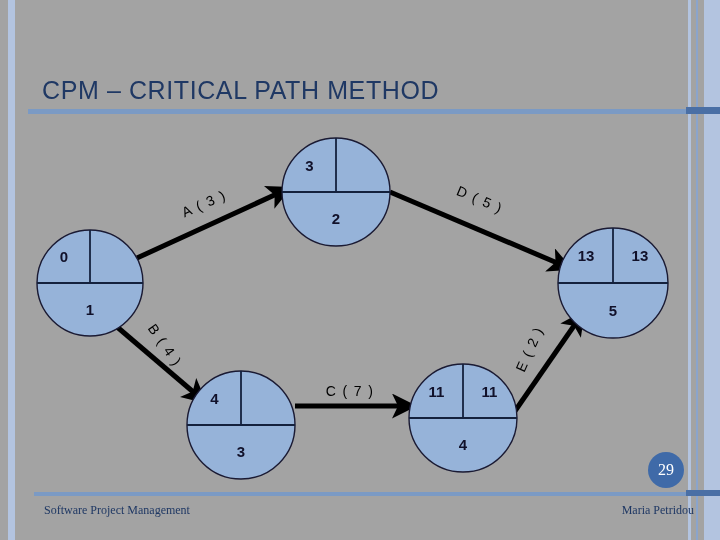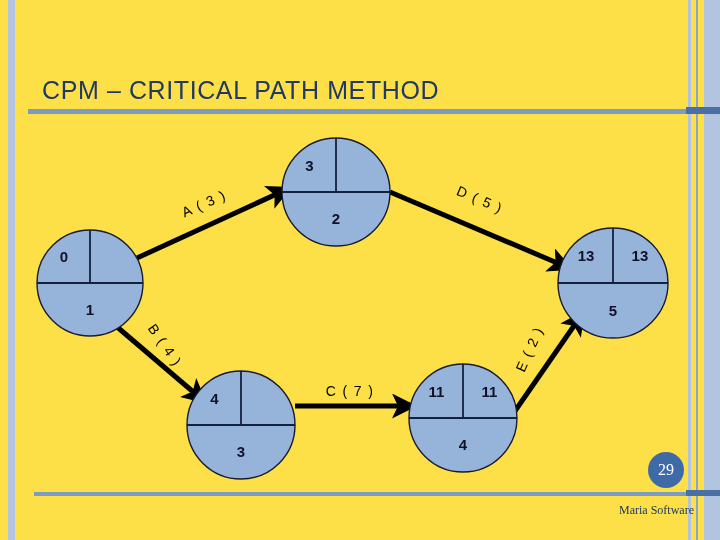--- a/index.html
+++ b/index.html
@@ -8,21 +8,21 @@
     padding: 0;
     background: #ffffff;
   }
   body {
     font-family: "Liberation Sans", sans-serif;
   }
   #slide {
     position: relative;
     width: 720px;
     height: 540px;
-    background: #fde047;
+    background: #a3a3a3;
     overflow: hidden;
   }
 
   
   .edge-bar {
     position: absolute;
     background: #b3c4e0;
   }
   #left-bar   { left: 8px;  top: 0;   width: 7px;  height: 540px; }
   #right-bar  { left: 704px; top: 0;  width: 16px; height: 540px; }
@@ -216,15 +216,16 @@
         <text x="478" y="86" class="edge-label" transform="rotate(23 478 86)">D ( 5 )</text>
         <text x="161" y="230" class="edge-label" transform="rotate(55 161 230)">B ( 4 )</text>
         <text x="350" y="278" class="edge-label" transform="rotate(0 350 278)">C ( 7 )</text>
         <text x="534" y="233" class="edge-label" transform="rotate(-66 534 233)">E ( 2 )</text>
       </g>
   </svg>
 
   <div id="footer-rule"></div>
   <div id="footer-rule-cap"></div>
   <div id="page-badge">29</div>
-  <div id="footer-right">Maria Software</div>
+  <div id="footer-left">Software Project Management</div>
+  <div id="footer-right">Maria Petridou</div>
 
 </div>
 
 </body></html>

